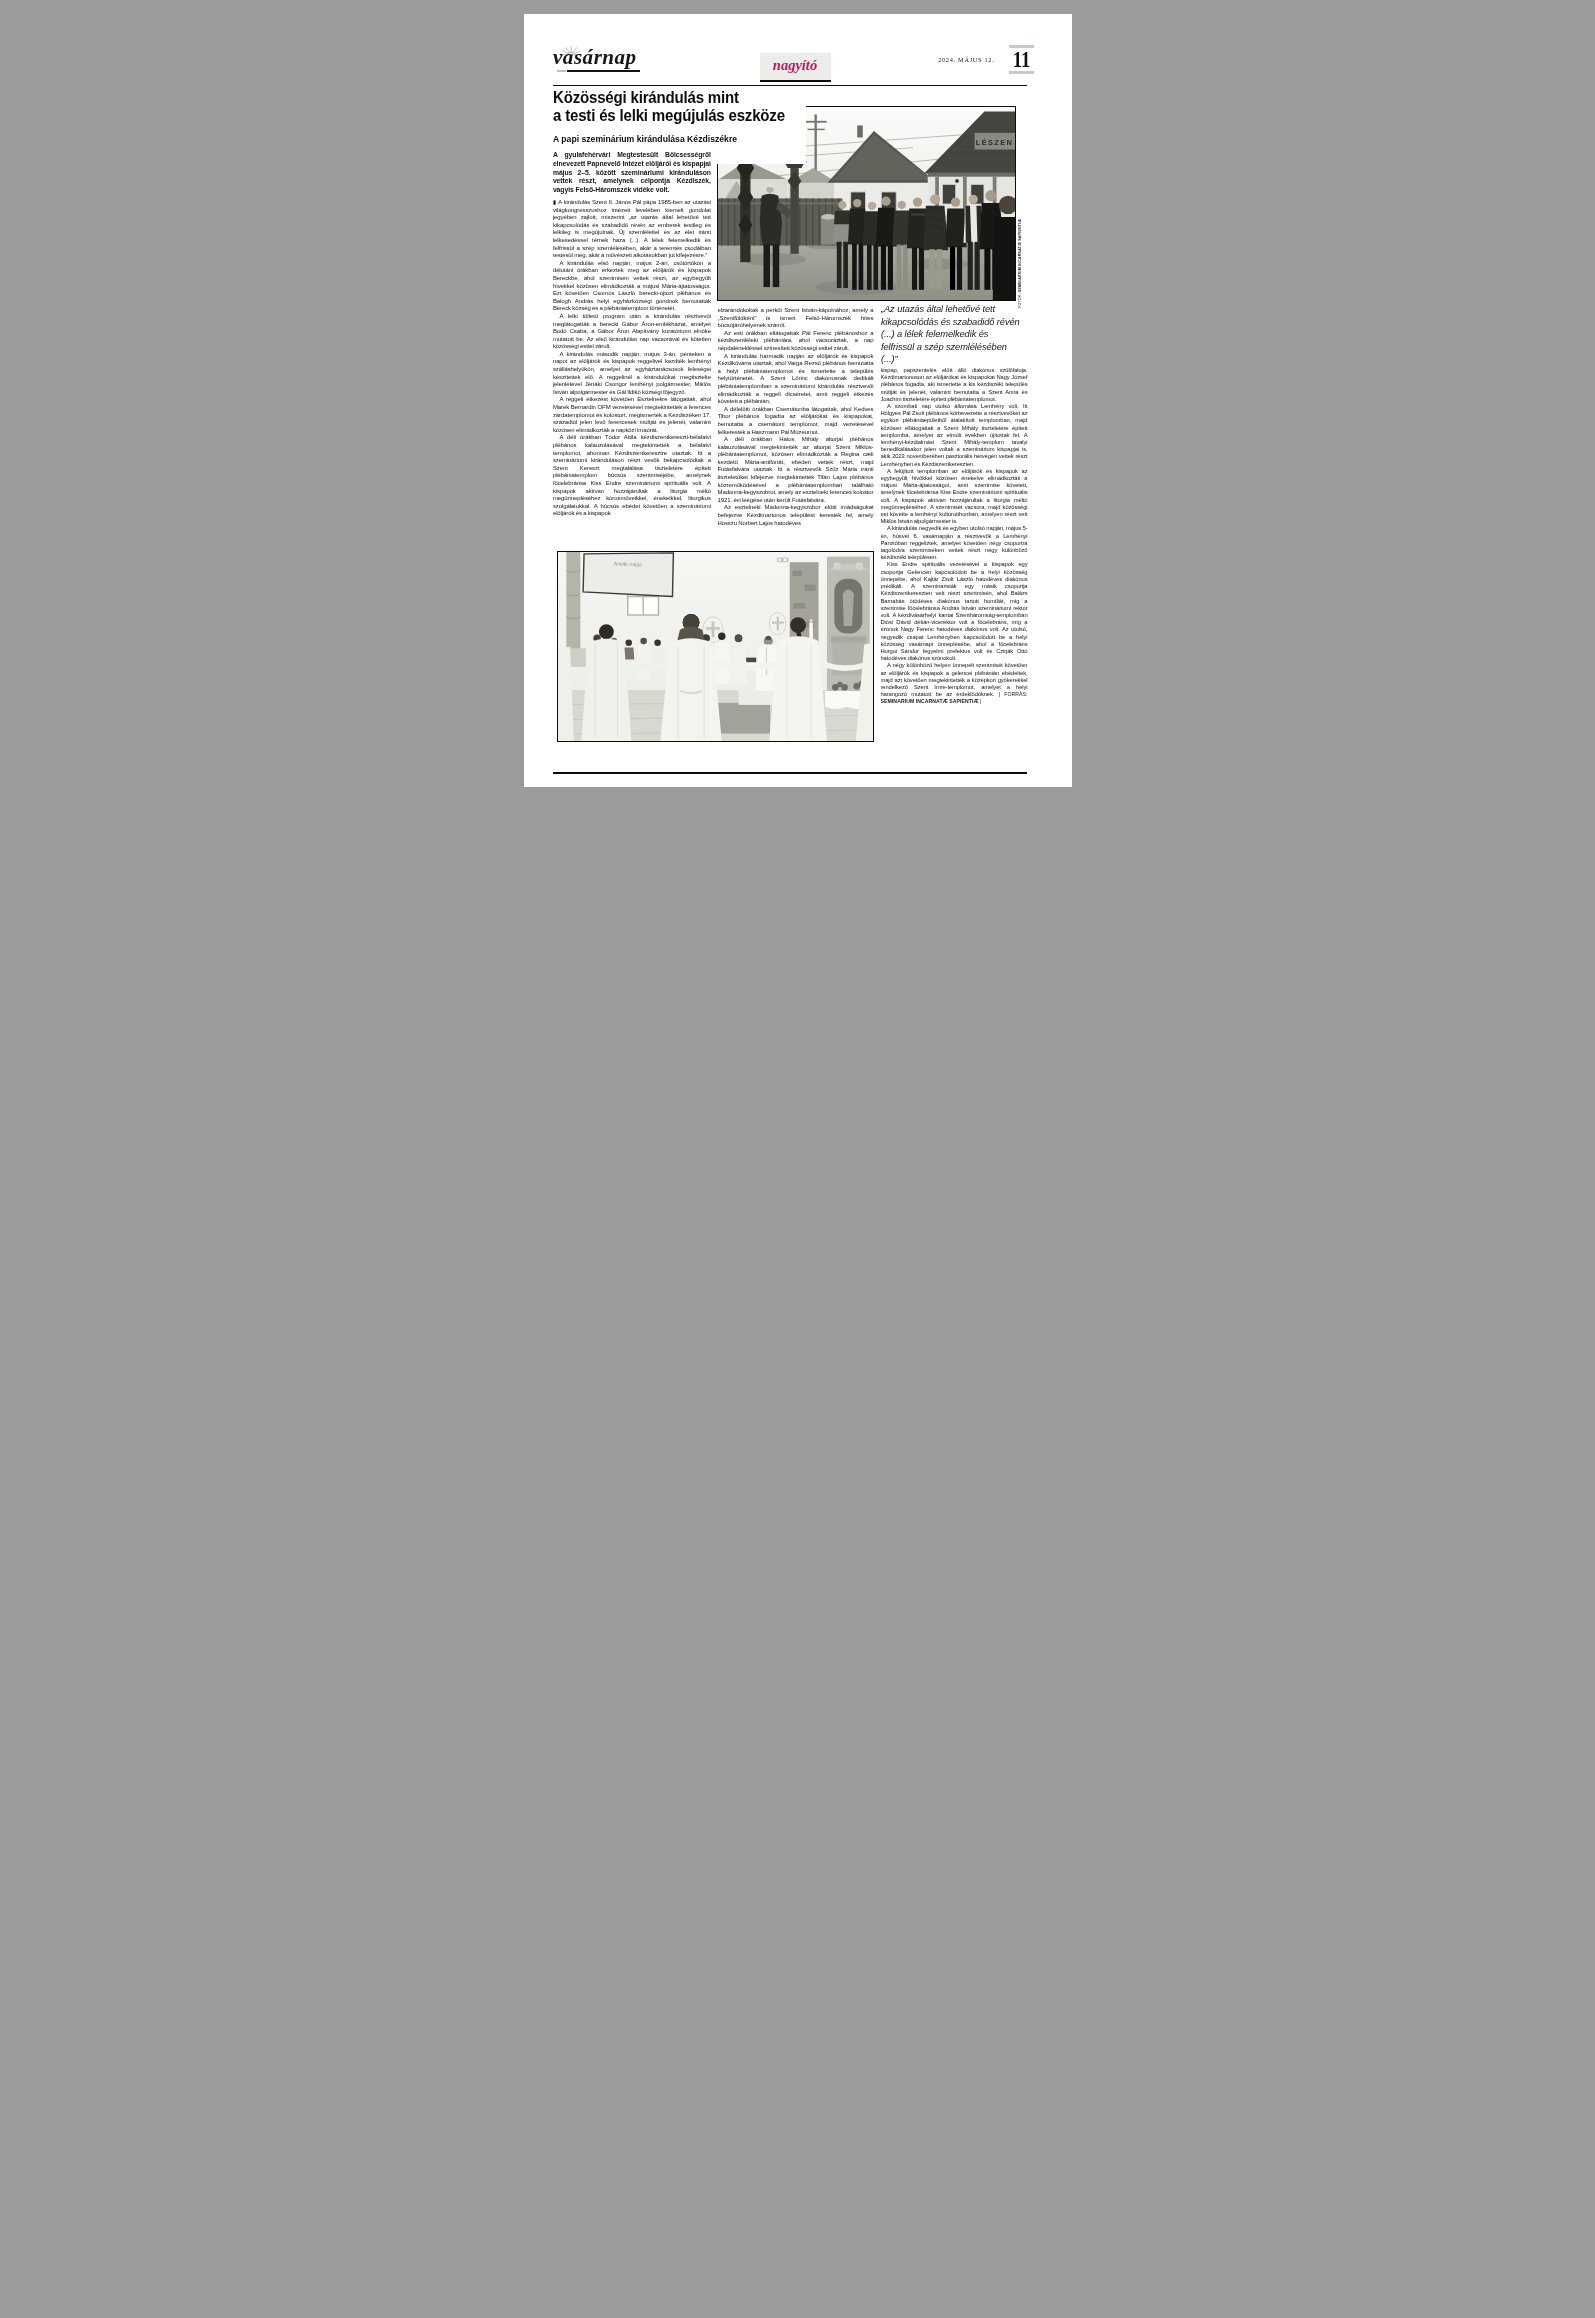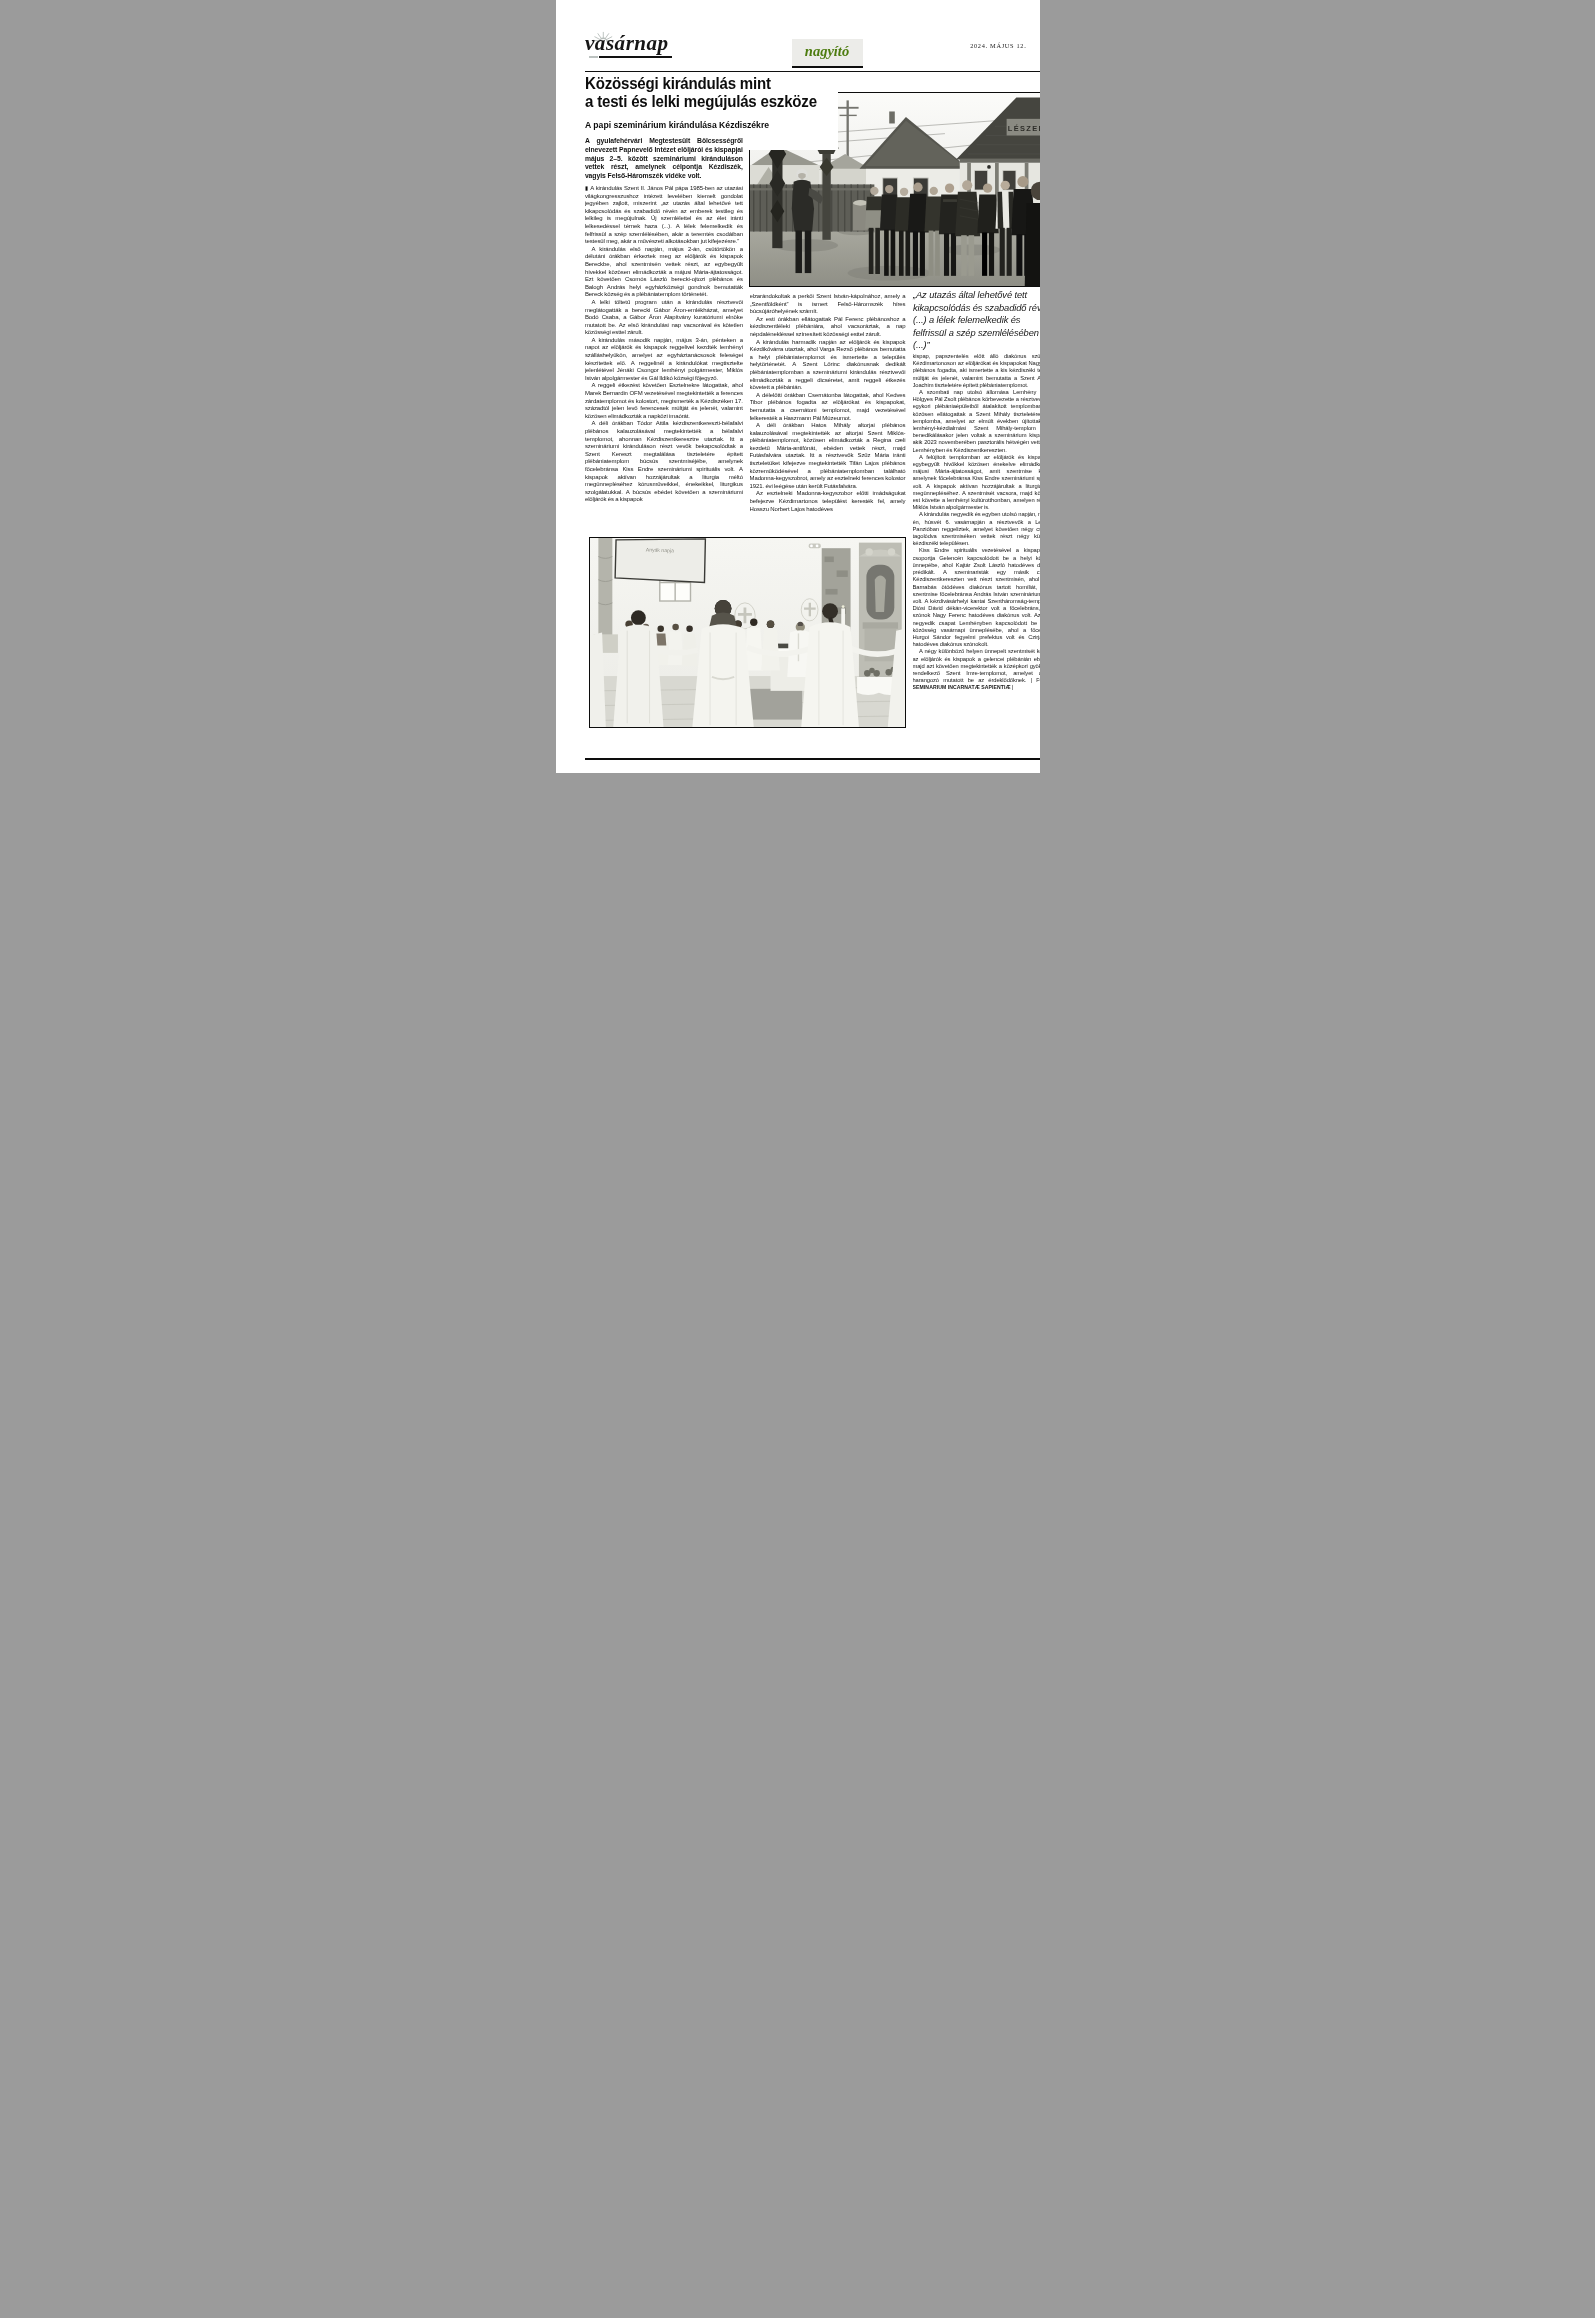--- a/index.html
+++ b/index.html
@@ -1,30 +1,30 @@
 <!DOCTYPE html>
 <html lang="hu" style="font-size:7.5px"><head>
 <meta charset="utf-8">
 <style>
   html,body{margin:0;padding:0;background:#9b9b9b;}
-  #page{position:relative;width:484px;height:773px;margin:0 auto;background:#ffffff;
+  #page{position:relative;width:548px;height:773px;margin:14px auto;background:#ffffff;
         font-family:"Liberation Sans",sans-serif;color:#151515;overflow:hidden;}
   .abs{position:absolute;}
 
   
   .logo-text{left:29.4px;top:31px;font-family:"Liberation Serif",serif;font-style:italic;
              font-weight:700;font-size:22px;line-height:23.4px;letter-spacing:0.5px;color:#161616;
              transform:scaleX(.96);transform-origin:left top;z-index:3;}
   .logo-underline{left:43px;top:56px;width:73px;height:2.3px;background:#121212;z-index:2;}
   .logo-underline-gray{left:33px;top:56px;width:9px;height:2.3px;background:#bcc2c0;z-index:2;}
   .logo-spark{left:37px;top:31px;z-index:1;}
   .section-box{left:236px;top:39px;width:71px;height:29px;background:#ecece9;
                border-bottom:2.3px solid #0d0d0d;text-align:center;box-sizing:border-box;}
   .section-box span{display:inline-block;margin-top:3.7px;font-family:"Liberation Serif",serif;
-               font-style:italic;font-weight:700;font-size:14.5px;color:#4d7c0f;}
+               font-style:italic;font-weight:700;font-size:14.5px;color:#be185d;}
   .issue-date{left:369px;top:42px;width:102px;text-align:right;font-family:"Liberation Serif",serif;
               font-size:6.3px;letter-spacing:0.7px;color:#1a1a1a;}
   .pagenum-wrap{left:485px;top:31px;width:25px;text-align:center;}
   .pagenum-bar{width:25px;height:2.8px;background:#c5cbc9;}
   .pagenum{font-family:"Liberation Serif",serif;font-weight:700;font-size:23.4px;line-height:23.4px;
            transform:scaleX(.8);transform-origin:center;display:block;color:#101010;}
   .top-rule{left:29.4px;top:71px;width:474px;height:1.4px;background:#101010;}
 
   
   .headline{left:29.4px;top:75px;width:290px;font-weight:700;font-size:16px;line-height:18px;

